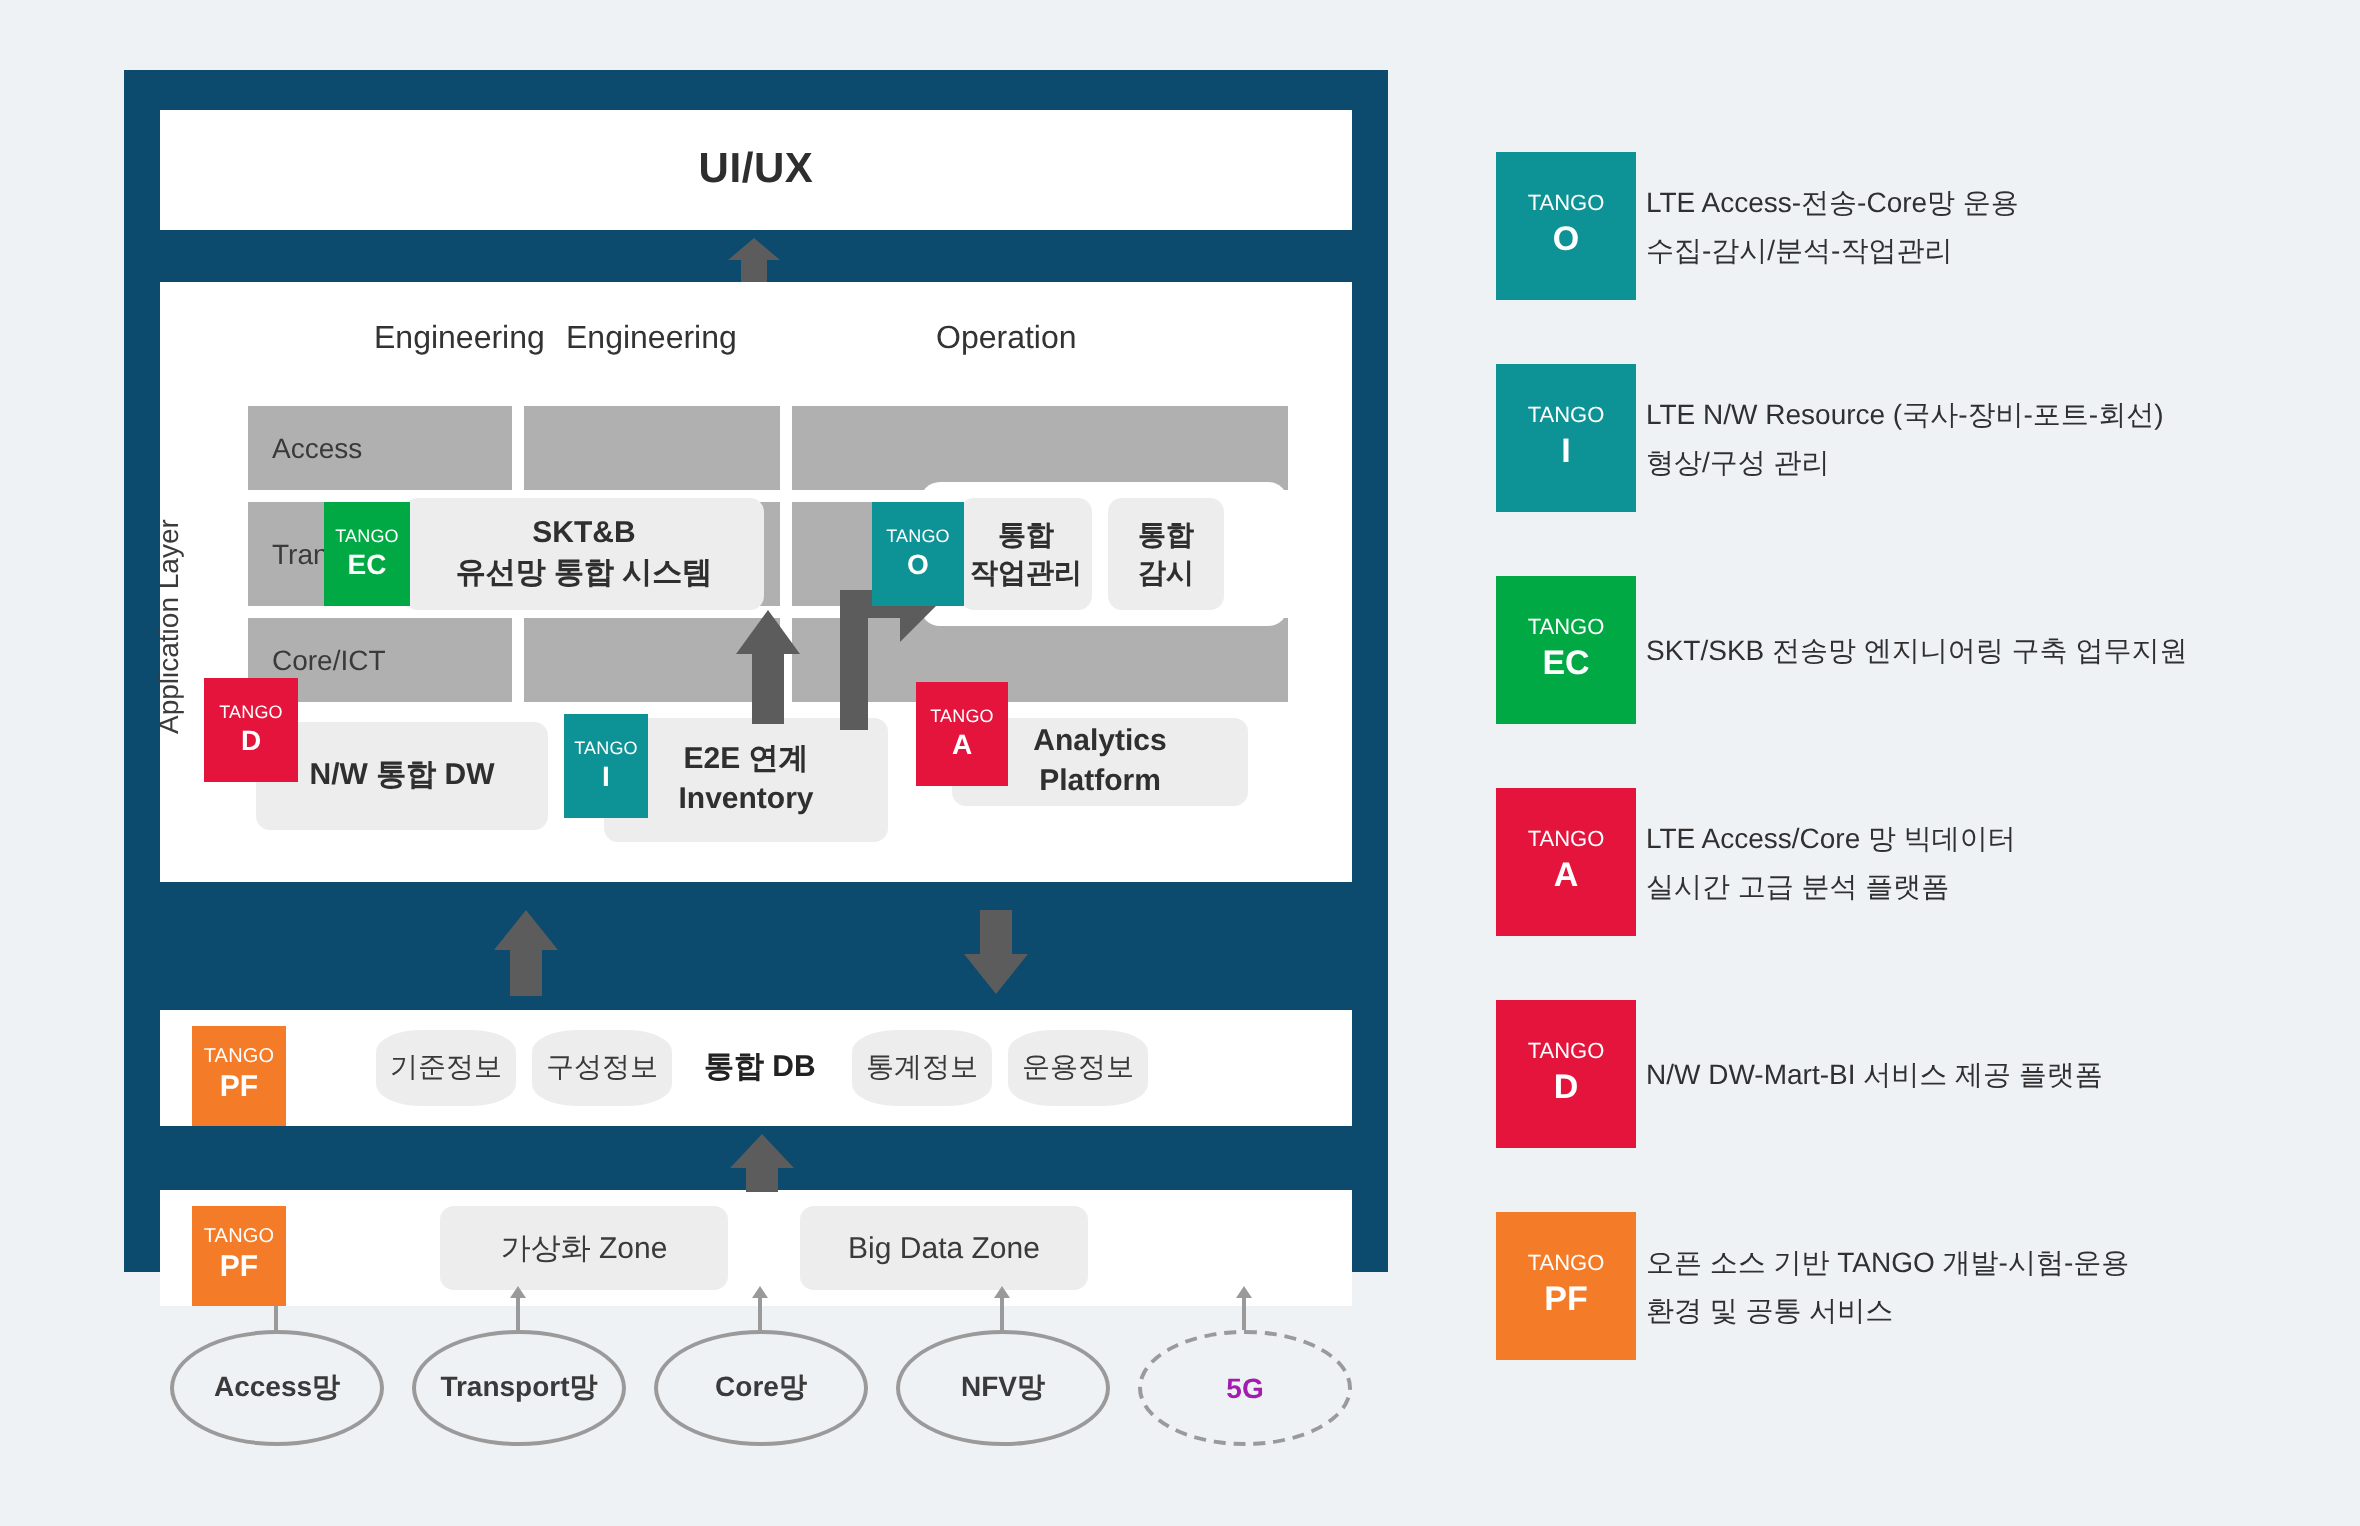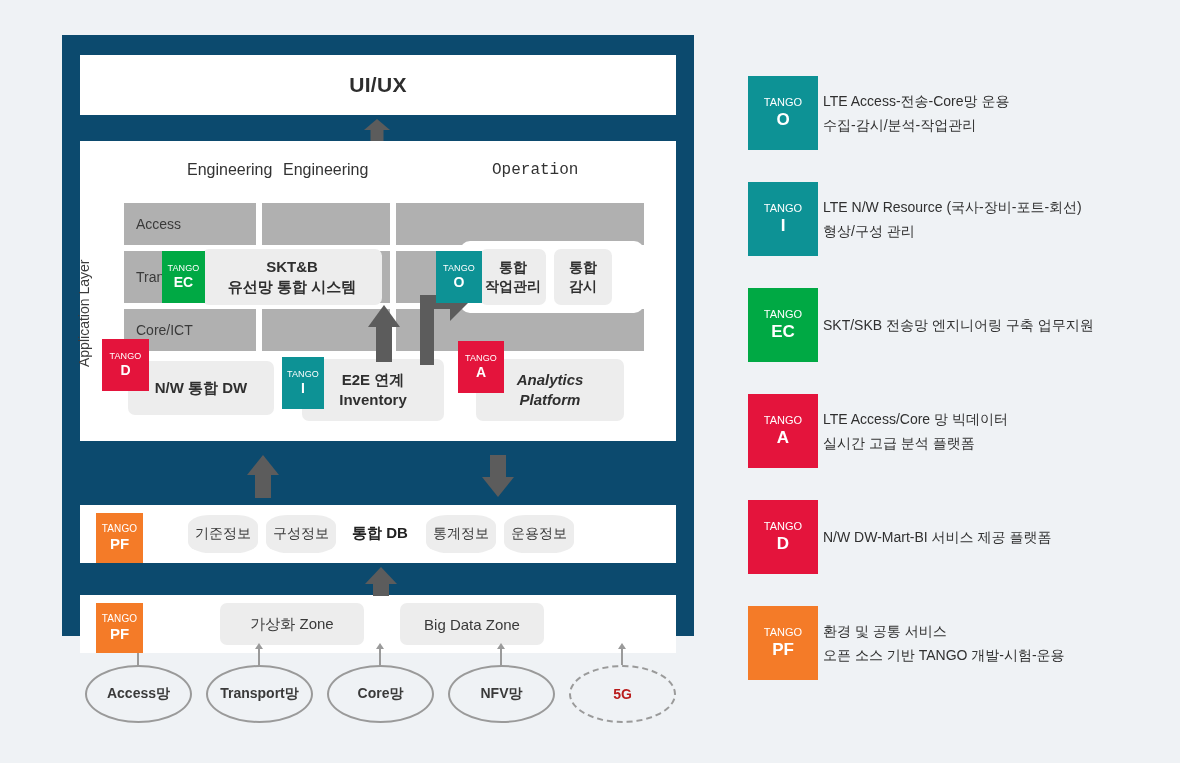--- a/index.html
+++ b/index.html
@@ -119,21 +119,21 @@
     font-size: 15px; color: #3a3a3a; white-space: nowrap;
   }
 
   
   .nw-ell {
     position: absolute; border: 2px solid #9a9a9a; border-radius: 50%;
     background: #eff2f5;
     display: flex; align-items: center; justify-content: center;
     font-size: 14px; font-weight: bold; color: #3a3a3a; white-space: nowrap;
   }
-  .nw-ell.dashed { border-style: dashed; color: #b91c1c; }
+  .nw-ell.dashed { border-style: dashed; color: #a21caf; }
   .thin-arrow { position: absolute; }
   .thin-arrow .t-stem {
     position: absolute; left: 50%; transform: translateX(-50%);
     width: 2px; background: #9a9a9a;
   }
   .thin-arrow .t-head {
     position: absolute; left: 50%; top: 0; transform: translateX(-50%);
     width: 0; height: 0; border-left: 4px solid transparent;
     border-right: 4px solid transparent; border-bottom: 6px solid #9a9a9a;
   }
@@ -171,21 +171,21 @@
       <div class="head" style="border-width:0 13px 11px 13px;"></div>
       <div class="stem" style="top:10px; width:13px; height:12px;"></div>
     </div>
 
     <div class="band" id="app-band">
 
       <div class="vlabel" style="left:-4px; top:46px; height:180px;">Application Layer</div>
 
       <div class="col-head" style="left:80px; top:20px;margin-left:27px;">Engineering</div>
       <div class="col-head" style="left:203px; top:20px;">Engineering</div>
-      <div class="col-head" style="left:412px; top:20px;font-family:Liberation Mono, monospace;">Operation</div>
+      <div class="col-head" style="left:388px; top:20px;">Operation</div>
 
       <div class="gray-cell" style="left:44px; top:62px; width:132px; height:42px;">
         <span class="cell-label">Access</span>
       </div>
       <div class="gray-cell" style="left:182px; top:62px; width:128px; height:42px;"></div>
       <div class="gray-cell" style="left:316px; top:62px; width:248px; height:42px;"></div>
 
       <div class="gray-cell" style="left:44px; top:110px; width:132px; height:52px;">
         <span class="cell-label">Tran</span>
       </div>
@@ -215,21 +215,21 @@
         <div>감시</div>
       </div>
 
       <div class="lgbox big" style="left:48px; top:220px; width:146px; height:54px;">
         <div>N/W 통합 DW</div>
       </div>
       <div class="lgbox big" style="left:222px; top:218px; width:142px; height:62px;">
         <div>E2E 연계</div>
         <div>Inventory</div>
       </div>
-      <div class="lgbox big" style="left:396px; top:218px; width:148px; height:62px;font-style:italic;">
+      <div class="lgbox big" style="left:396px; top:218px; width:148px; height:44px;">
         <div>Analytics</div>
         <div>Platform</div>
       </div>
 
       <div class="arrow-up" style="left:288px; top:164px; width:32px; height:56px;">
         <div class="head" style="border-width:0 16px 22px 16px;"></div>
         <div class="stem" style="top:21px; width:16px; height:36px;"></div>
       </div>
 
       <svg style="position:absolute; left:326px; top:120px; width:66px; height:104px; z-index:20;" viewBox="0 0 66 104">
@@ -376,19 +376,19 @@
         <div>N/W DW-Mart-BI 서비스 제공 플랫폼</div>
       </div>
     </div>
 
     <div class="lg-row">
       <div class="lg-badge" style="background:#f47b28;">
         <span class="t-top">TANGO</span>
         <span class="t-code">PF</span>
       </div>
       <div class="lg-text">
+        <div>오픈 소스 기반 TANGO 개발-시험-운용</div>
         <div>환경 및 공통 서비스</div>
-        <div>오픈 소스 기반 TANGO 개발-시험-운용</div>
       </div>
     </div>
 
   </div>
 </div>
 
 </body></html>

